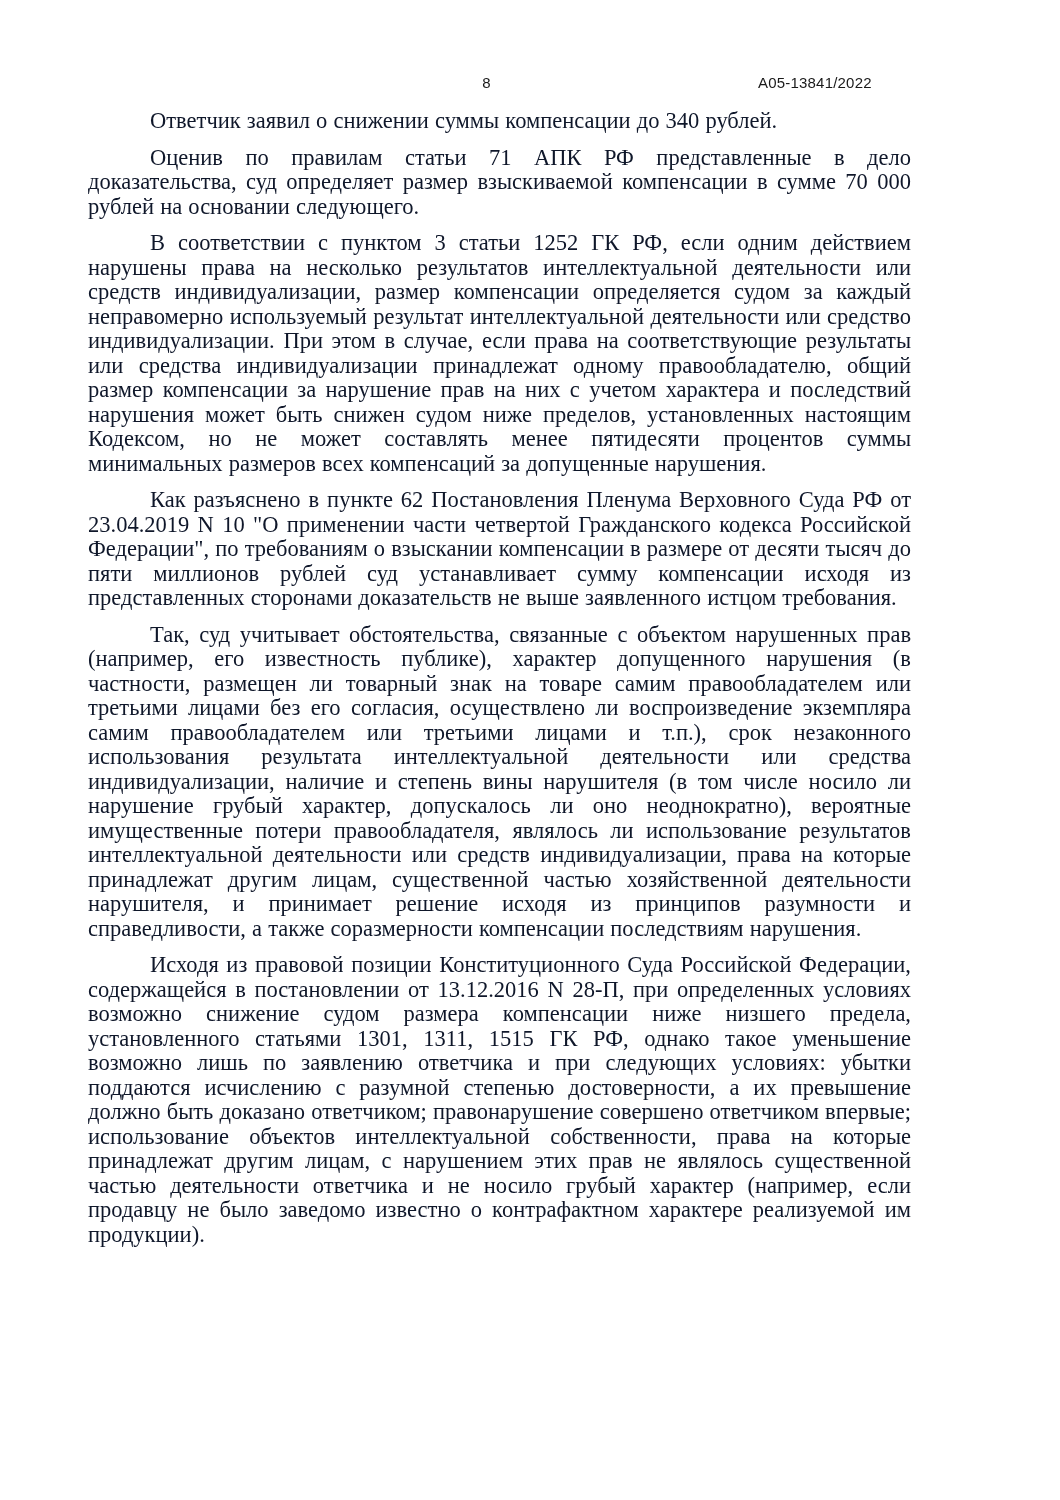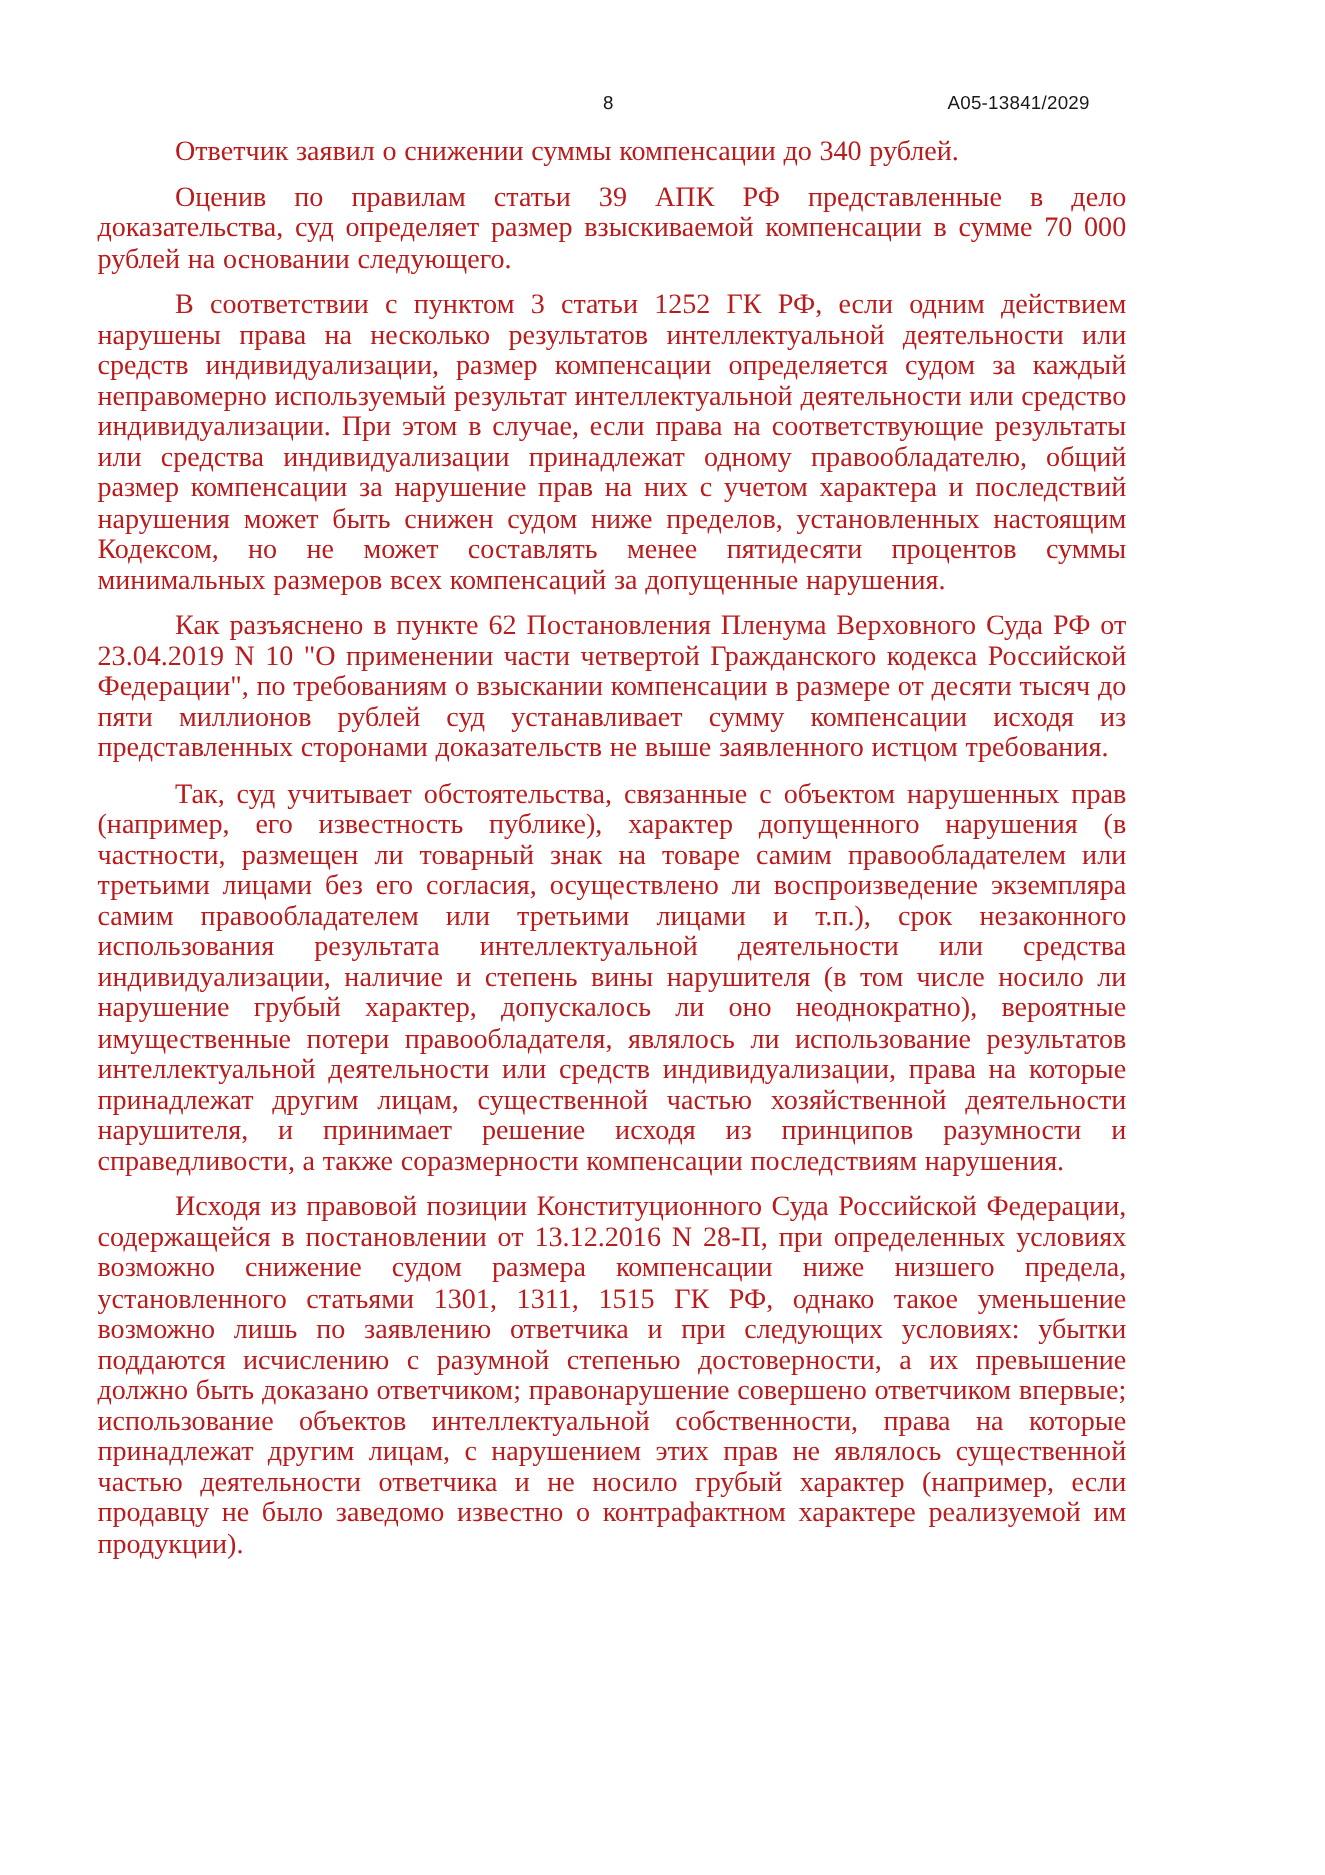--- a/index.html
+++ b/index.html
@@ -37,48 +37,48 @@
   .case-number {
     position: absolute;
     top: 0;
     left: 683px;
     white-space: nowrap;
     letter-spacing: 0.2px;
   }
   .content {
     position: absolute;
     top: 109px;
-    left: 78px;
+    left: 88px;
     width: 823px;
     font-size: 22.5px;
     line-height: 24.5px;
     text-align: justify;
-    color: #b91c1c;
+    color: #0f172a;
   }
   .content p {
     margin: 0 0 12px 0;
     text-indent: 62px;
     word-spacing: 0.5px;
   }
   .content p:last-child {
     margin-bottom: 0;
   }
 </style>
 </head>
 <body>
 
 <div class="page">
 
   <header class="page-header">
     <span class="page-number">8</span>
-    <span class="case-number">А05-13841/2029</span>
+    <span class="case-number">А05-13841/2022</span>
   </header>
 
   <main class="content">
     <p>Ответчик заявил о снижении суммы компенсации до 340 рублей.</p>
-    <p>Оценив по правилам статьи 39 АПК РФ представленные в дело доказательства, суд определяет размер взыскиваемой компенсации в сумме 70 000 рублей на основании следующего.</p>
+    <p>Оценив по правилам статьи 71 АПК РФ представленные в дело доказательства, суд определяет размер взыскиваемой компенсации в сумме 70 000 рублей на основании следующего.</p>
     <p>В соответствии с пунктом 3 статьи 1252 ГК РФ, если одним действием нарушены права на несколько результатов интеллектуальной деятельности или средств индивидуализации, размер компенсации определяется судом за каждый неправомерно используемый результат интеллектуальной деятельности или средство индивидуализации. При этом в случае, если права на соответствующие результаты или средства индивидуализации принадлежат одному правообладателю, общий размер компенсации за нарушение прав на них с учетом характера и последствий нарушения может быть снижен судом ниже пределов, установленных настоящим Кодексом, но не может составлять менее пятидесяти процентов суммы минимальных размеров всех компенсаций за допущенные нарушения.</p>
     <p>Как разъяснено в пункте 62 Постановления Пленума Верховного Суда РФ от 23.04.2019 N 10 "О применении части четвертой Гражданского кодекса Российской Федерации", по требованиям о взыскании компенсации в размере от десяти тысяч до пяти миллионов рублей суд устанавливает сумму компенсации исходя из представленных сторонами доказательств не выше заявленного истцом требования.</p>
     <p>Так, суд учитывает обстоятельства, связанные с объектом нарушенных прав (например, его известность публике), характер допущенного нарушения (в частности, размещен ли товарный знак на товаре самим правообладателем или третьими лицами без его согласия, осуществлено ли воспроизведение экземпляра самим правообладателем или третьими лицами и т.п.), срок незаконного использования результата интеллектуальной деятельности или средства индивидуализации, наличие и степень вины нарушителя (в том числе носило ли нарушение грубый характер, допускалось ли оно неоднократно), вероятные имущественные потери правообладателя, являлось ли использование результатов интеллектуальной деятельности или средств индивидуализации, права на которые принадлежат другим лицам, существенной частью хозяйственной деятельности нарушителя, и принимает решение исходя из принципов разумности и справедливости, а также соразмерности компенсации последствиям нарушения.</p>
     <p>Исходя из правовой позиции Конституционного Суда Российской Федерации, содержащейся в постановлении от 13.12.2016 N 28-П, при определенных условиях возможно снижение судом размера компенсации ниже низшего предела, установленного статьями 1301, 1311, 1515 ГК РФ, однако такое уменьшение возможно лишь по заявлению ответчика и при следующих условиях: убытки поддаются исчислению с разумной степенью достоверности, а их превышение должно быть доказано ответчиком; правонарушение совершено ответчиком впервые; использование объектов интеллектуальной собственности, права на которые принадлежат другим лицам, с нарушением этих прав не являлось существенной частью деятельности ответчика и не носило грубый характер (например, если продавцу не было заведомо известно о контрафактном характере реализуемой им продукции).</p>
   </main>
 
 </div>
 
 </body></html>

